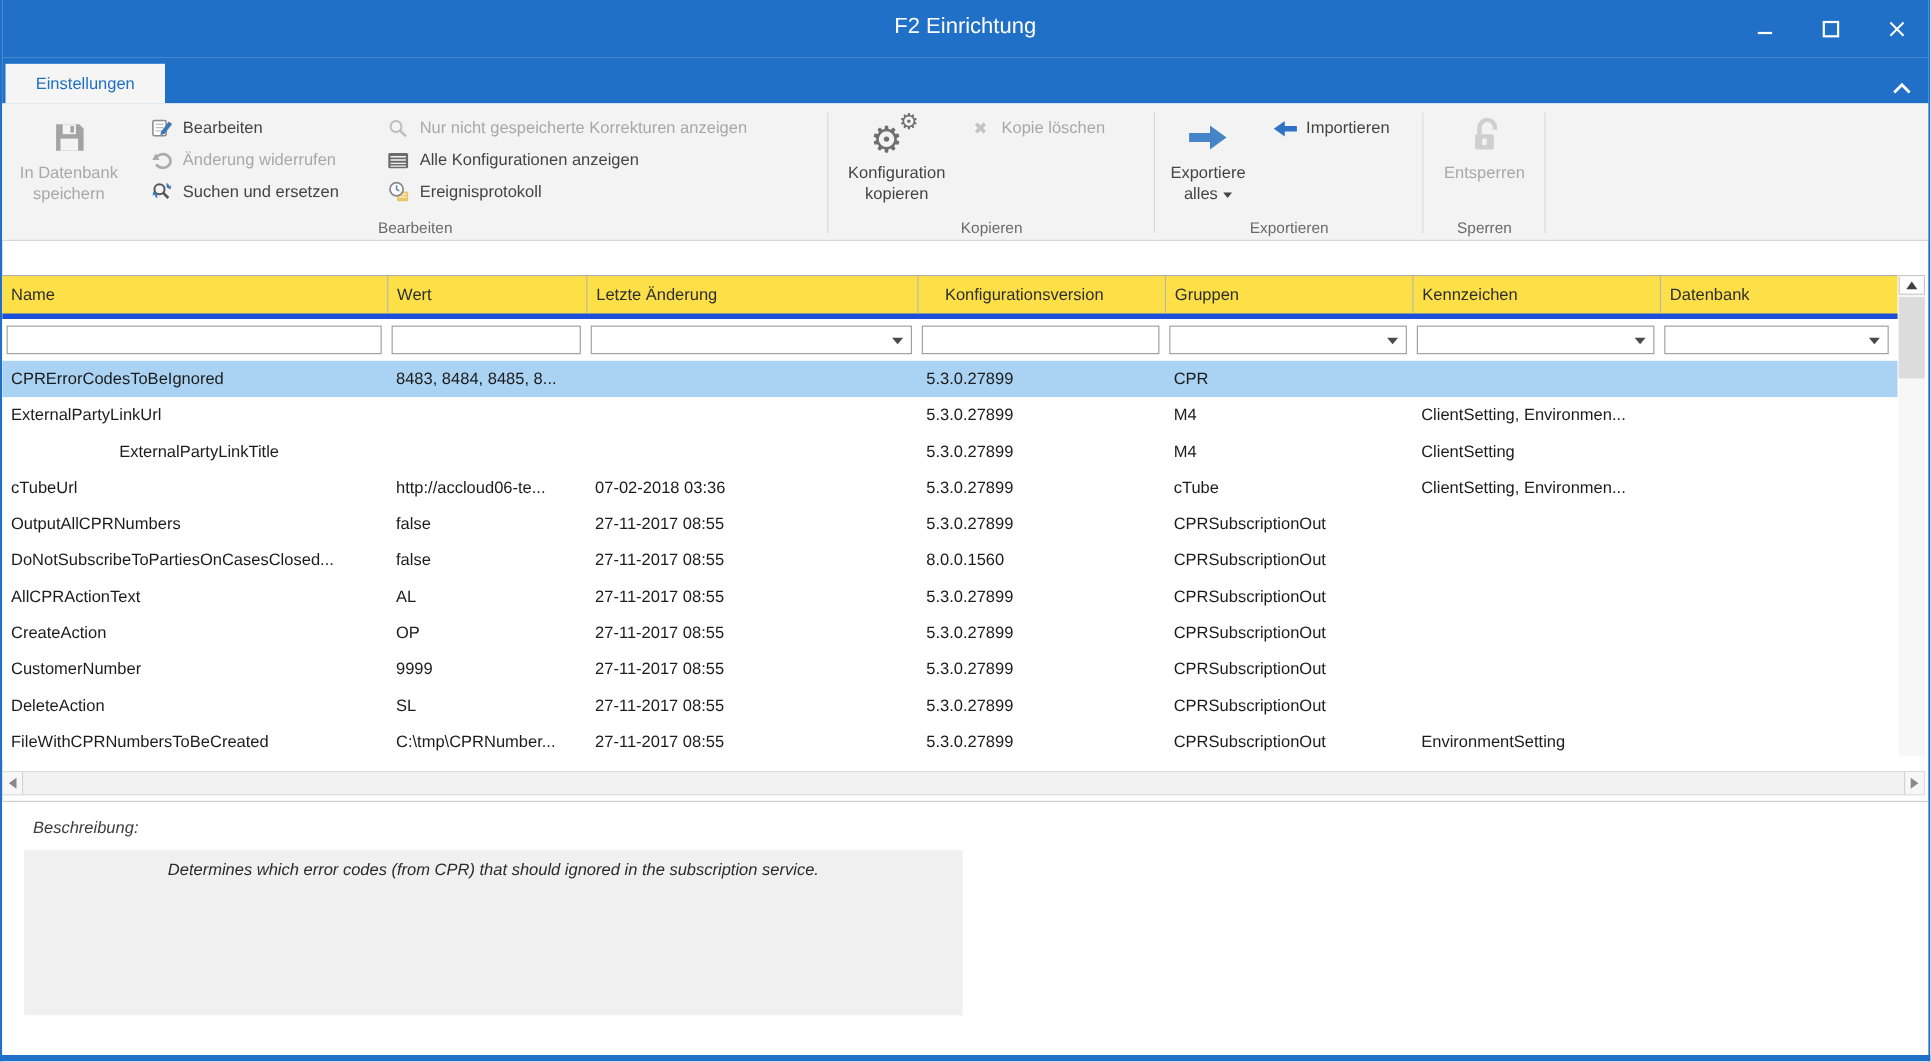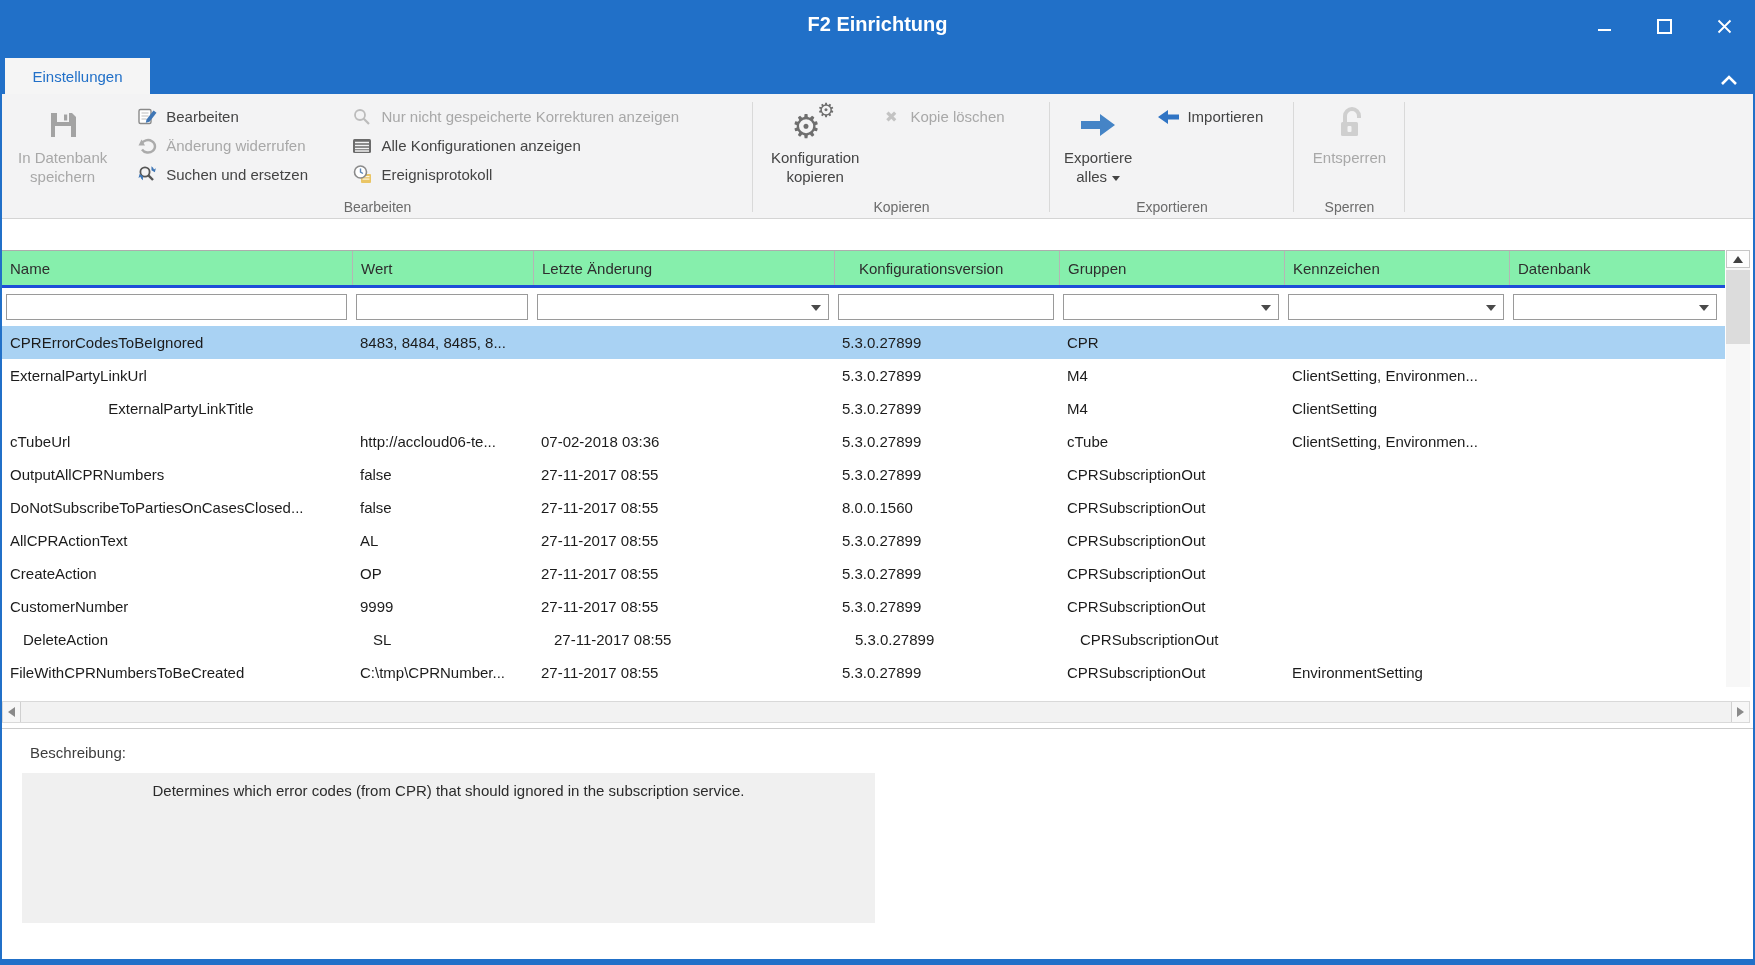--- a/index.html
+++ b/index.html
@@ -2,21 +2,21 @@
 <html><head>
 <meta charset="utf-8">
 <style>
   html,body{margin:0;padding:0;background:#ffffff;}
   .window{
     position:relative;width:1755px;height:965px;box-sizing:border-box;
     border-left:2px solid #2170c8;border-right:2px solid #2170c8;border-bottom:6px solid #2170c8;
     font-family:"Liberation Sans",sans-serif;background:#ffffff;overflow:hidden;
   }
   
-  .titlebar{position:absolute;top:0;left:-2px;right:-2px;height:52px;background:#2170c8;font-weight:bold;}
+  .titlebar{position:absolute;top:0;left:-2px;right:-2px;height:52px;background:#2170c8;}
   .title{position:absolute;left:0;right:0;top:13px;text-align:center;color:#ffffff;font-size:20px;}
   .win-controls{position:absolute;right:18px;top:14px;display:flex;gap:34px;align-items:center;}
   .winbtn{width:26px;height:24px;display:flex;align-items:center;justify-content:center;cursor:default;}
   .min-glyph{width:13px;height:2px;background:#ffffff;margin-top:8px;}
   .max-glyph{width:11px;height:11px;border:2px solid #ffffff;background:transparent;}
   
   .tabstrip{position:absolute;top:52px;left:-2px;right:-2px;height:42px;background:#2170c8;}
   .tab.active{
     position:absolute;left:5px;bottom:0;width:145px;height:36px;background:#f5f5f5;
     color:#2170c8;font-size:15px;display:flex;align-items:center;justify-content:center;
@@ -36,21 +36,21 @@
   .smallbtn{display:flex;align-items:center;height:29px;font-size:15px;color:#444;padding:0 6px;white-space:nowrap;cursor:default;}
   .smallbtn.disabled{color:#a8a8a8;}
   .sic{width:24px;height:22px;margin-right:7px;display:flex;align-items:center;justify-content:center;flex-shrink:0;}
   .gear-wrap{position:relative;width:52px;height:46px;font-family:"DejaVu Sans",sans-serif;color:#6e6e6e;}
   .gear-big{position:absolute;left:2px;top:8px;font-size:33px;line-height:33px;}
   .gear-small{position:absolute;left:28px;top:-2px;font-size:20px;line-height:20px;}
   .xmark{font-family:"DejaVu Sans",sans-serif;color:#c3c3c3;font-size:15px;font-weight:bold;}
   .caret-down{display:inline-block;width:0;height:0;border-left:4px solid transparent;border-right:4px solid transparent;border-top:5px solid #444;margin-left:5px;vertical-align:middle;}
   
   .table-wrap{position:absolute;top:250px;left:0;width:1723px;}
-  .theader{display:flex;height:34px;border-top:1px solid #adadad;border-bottom:3px solid #1d4ed8;background:#86efac;}
+  .theader{display:flex;height:34px;border-top:1px solid #adadad;border-bottom:5px solid #1d4ed8;background:#fde047;}
   .hcell{box-sizing:border-box;padding-left:8px;font-size:15px;color:#2e2e2e;display:flex;align-items:center;white-space:nowrap;overflow:hidden;flex-shrink:0;}
   .hcell + .hcell{border-left:1px solid #b5b5b5;}
   .tfilter{display:flex;height:38px;align-items:center;background:#ffffff;}
   .fcell{box-sizing:border-box;flex-shrink:0;display:flex;align-items:center;}
   .fbox{position:relative;height:26px;box-sizing:border-box;border:1px solid #9a9a9a;background:#ffffff;margin-left:4px;flex:1;margin-right:5px;}
   .fbox input{position:absolute;inset:0;border:none;outline:none;width:100%;height:100%;font-family:"Liberation Sans",sans-serif;font-size:14px;padding:0 6px;box-sizing:border-box;background:transparent;}
   .fbox .combo-caret{position:absolute;right:7px;top:10px;width:0;height:0;border-left:5px solid transparent;border-right:5px solid transparent;border-top:6px solid #4a4a4a;}
   .tbody{background:#ffffff;}
   .trow{display:flex;height:33px;align-items:center;}
   .trow.selected{background:#a9d2f3;}
@@ -60,21 +60,21 @@
   .sbtn{box-sizing:border-box;width:100%;height:18px;border:1px solid #c6c6c6;background:#fdfdfd;display:flex;align-items:center;justify-content:center;}
   .vthumb{width:100%;height:74px;background:#dcdcdc;margin-top:2px;}
   .tri-up{width:0;height:0;border-left:5px solid transparent;border-right:5px solid transparent;border-bottom:7px solid #404040;}
   .hscroll{position:absolute;top:701px;left:0;right:3px;height:22px;background:#f2f2f2;border:1px solid #d9d9d9;box-sizing:border-box;display:flex;align-items:center;justify-content:space-between;}
   .hbtn{box-sizing:border-box;width:18px;height:100%;border-right:1px solid #d0d0d0;background:#f7f7f7;display:flex;align-items:center;justify-content:center;}
   .hbtn.right{border-right:none;border-left:1px solid #d0d0d0;}
   .tri-left{width:0;height:0;border-top:5px solid transparent;border-bottom:5px solid transparent;border-right:7px solid #8a8a8a;}
   .tri-right{width:0;height:0;border-top:5px solid transparent;border-bottom:5px solid transparent;border-left:7px solid #8a8a8a;}
   
   .bottom{position:absolute;top:728px;left:0;right:0;bottom:0;background:#ffffff;border-top:1px solid #cccccc;}
-  .panel-left{position:absolute;left:0;top:0;bottom:0;width:881px;}
+  .panel-left{position:absolute;left:0;top:0;bottom:0;width:881px;font-style:italic;}
   .panel-right{position:absolute;left:881px;top:0;bottom:0;right:0;border-left:1px solid #cfcfcf;}
   .panel-label{font-size:15px;color:#3d3d3d;margin:15px 0 0 28px;}
   .panel-right .panel-label{margin-left:8px;}
   .panel-box{position:absolute;top:44px;left:20px;right:8px;height:150px;background:#f0f0f0;box-sizing:border-box;padding:9px 12px;font-size:15px;color:#2b2b2b;text-align:center;}
   .panel-right .panel-box{left:6px;right:16px;}
 </style>
 </head>
 <body>
 
 <div class="window">
@@ -393,21 +393,21 @@
         <div class="trow">
           <div class="tcell" style="width: 350px;">CustomerNumber</div>
           <div class="tcell" style="width: 181px;">9999</div>
           <div class="tcell" style="width: 301px;">27-11-2017 08:55</div>
           <div class="tcell" style="width: 225px;">5.3.0.27899</div>
           <div class="tcell" style="width: 225px;">CPRSubscriptionOut</div>
           <div class="tcell" style="width: 225px;"></div>
           <div class="tcell" style="width: 213px;"></div>
         </div>
         <div class="trow">
-          <div class="tcell" style="width: 350px; margin-left: 13px;">DeleteAction</div>
+          <div class="tcell" style="width: 350px;">DeleteAction</div>
           <div class="tcell" style="width: 181px;">SL</div>
           <div class="tcell" style="width: 301px;">27-11-2017 08:55</div>
           <div class="tcell" style="width: 225px;">5.3.0.27899</div>
           <div class="tcell" style="width: 225px;">CPRSubscriptionOut</div>
           <div class="tcell" style="width: 225px;"></div>
           <div class="tcell" style="width: 213px;"></div>
         </div>
         <div class="trow">
           <div class="tcell" style="width: 350px;">FileWithCPRNumbersToBeCreated</div>
           <div class="tcell" style="width: 181px;">C:\tmp\CPRNumber...</div>

